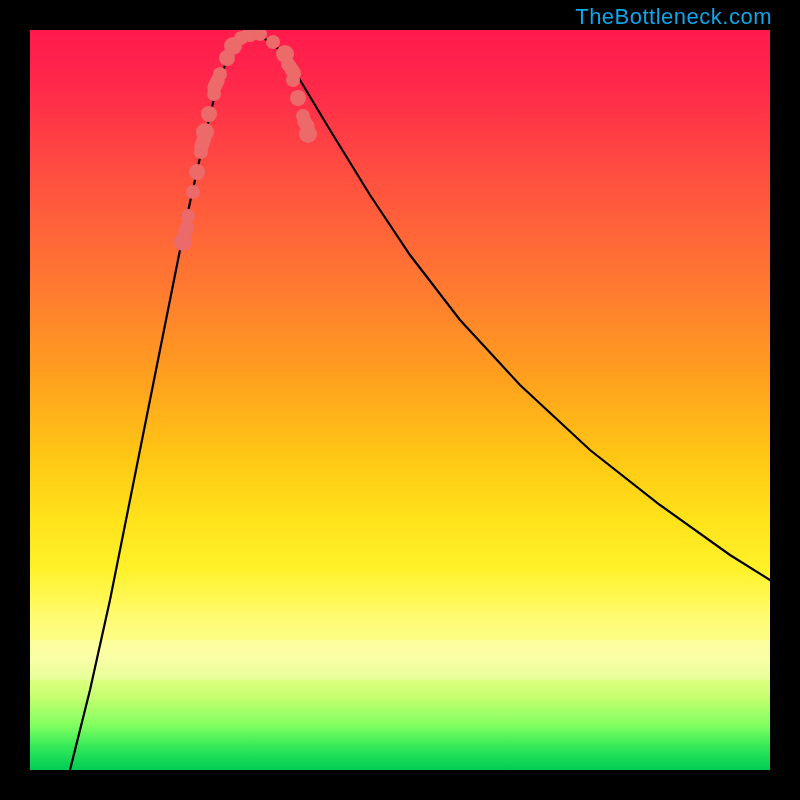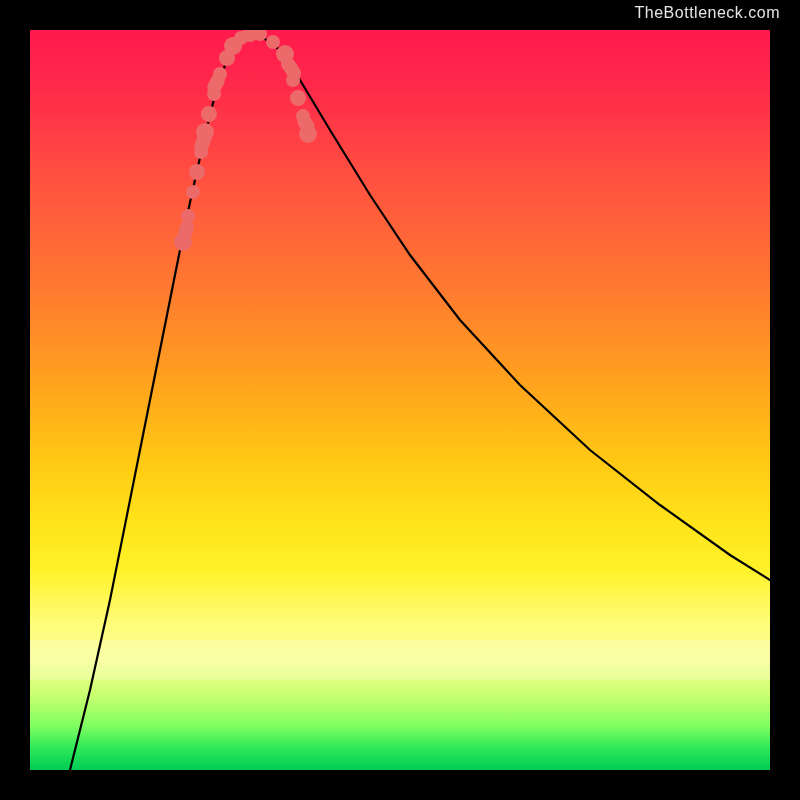--- a/index.html
+++ b/index.html
@@ -2,23 +2,23 @@
 <html><head>
 <meta charset="utf-8">
 <style>
   * { margin: 0; padding: 0; box-sizing: border-box; }
   html, body { width: 800px; height: 800px; overflow: hidden; }
   body { background: #000; position: relative; font-family: Arial, Helvetica, sans-serif; }
 
   .wmark {
     position: absolute;
     top: 4px;
-    right: 20px;
-    color: #e5e5e5;
-    font-size: 16px;
+    right: 28px;
+    color: #0ea5e9;
+    font-size: 22px;
     font-weight: 400;
     letter-spacing: 0.5px;
     z-index: 10;
   }
 
   .plot {
     position: absolute;
     left: 30px;
     top: 30px;
     width: 740px;

